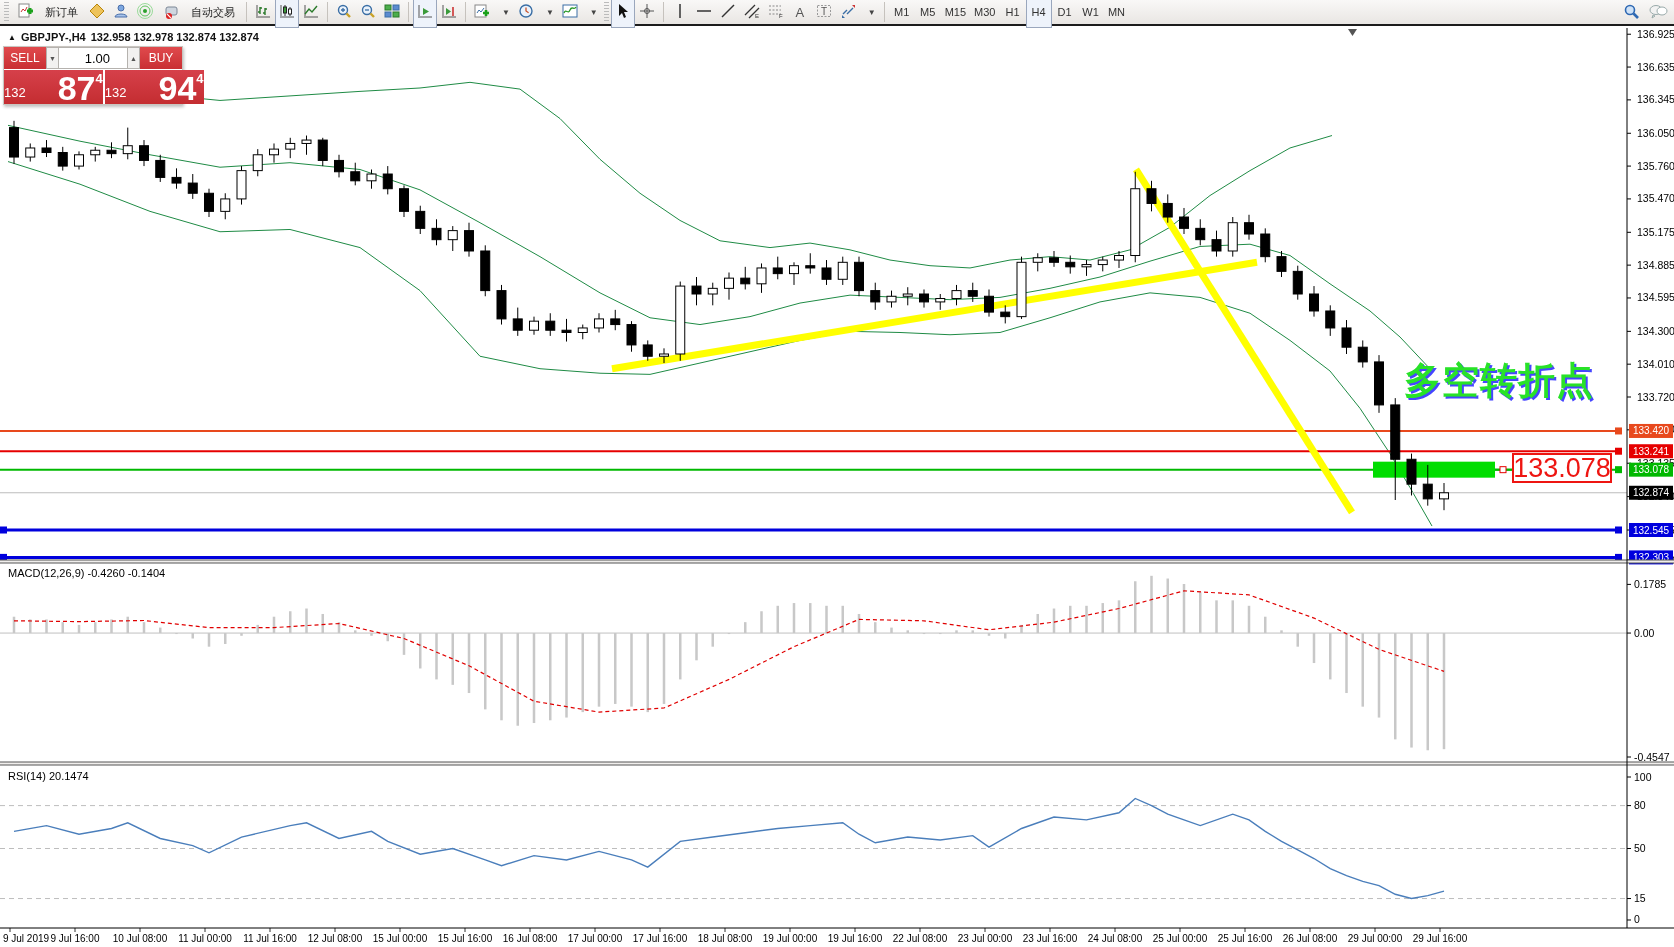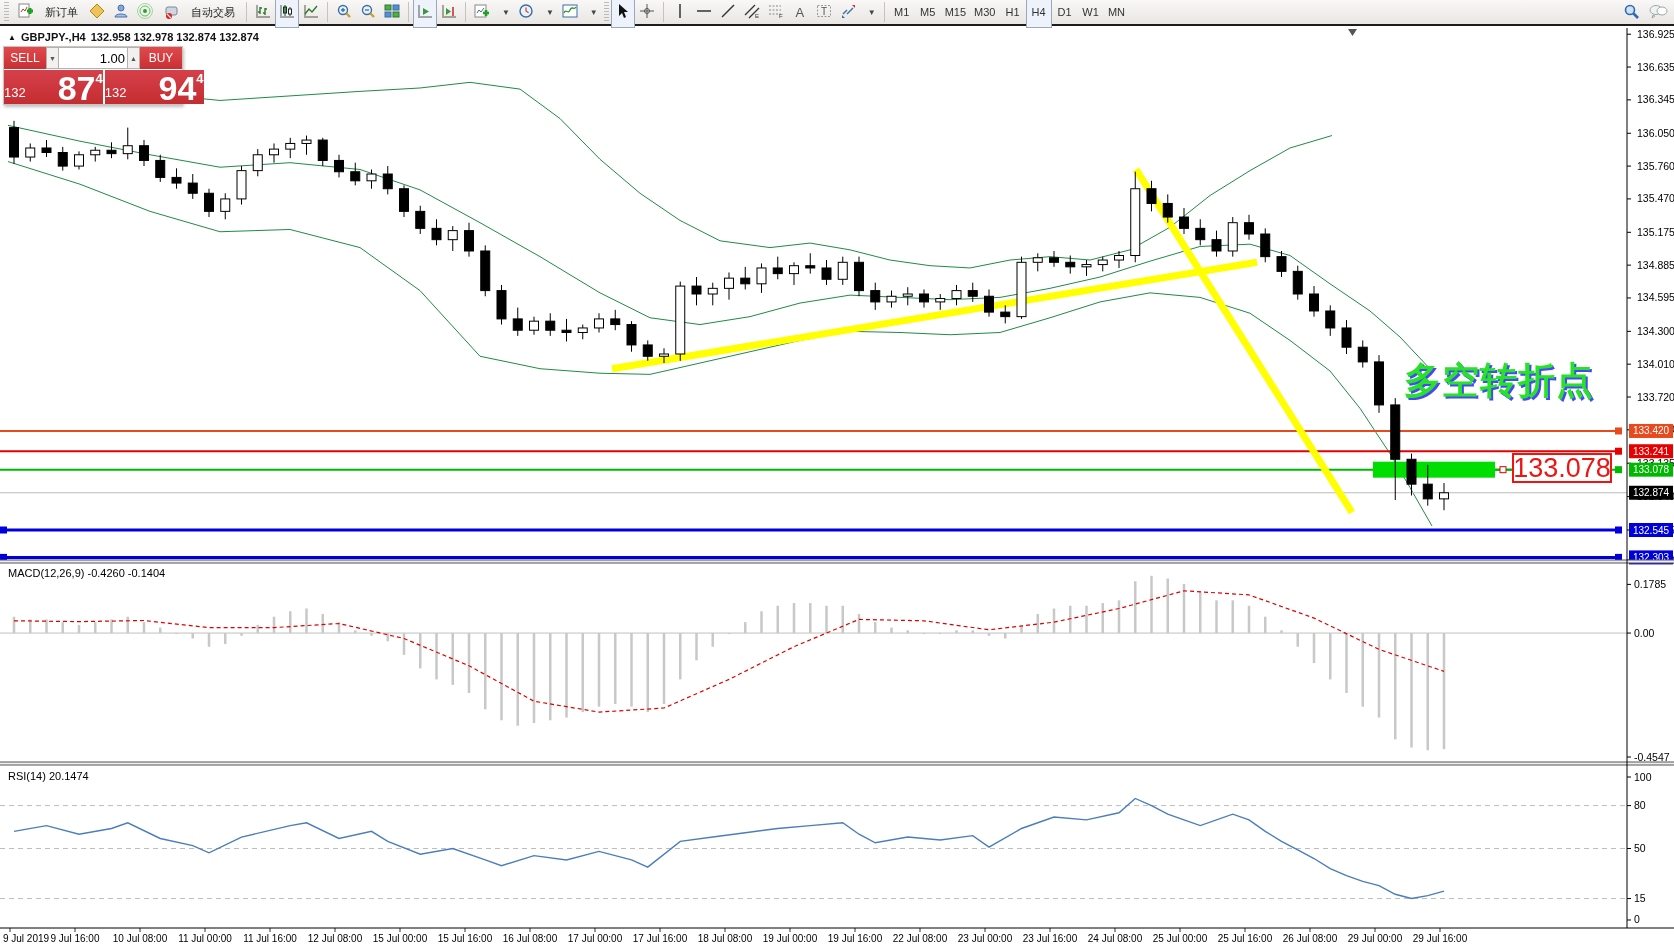--- a/index.html
+++ b/index.html
@@ -28,21 +28,21 @@
   
   .trade-panel { position:absolute; left:3px; top:46px; width:180px; z-index:6;
     border:1px solid #c9c5c0; background:#fff; box-shadow:1px 2px 3px rgba(0,0,0,.25); }
   .tp-row1 { display:flex; height:22px; }
   .btn-red { background:linear-gradient(#e04a4d,#c92f33); color:#fff; font-size:12px;
     border:none; font-family:inherit; }
   .tp-sell { width:53px; } .tp-buy { width:53px; }
   .tp-spin { width:16px; background:#f2f1f0; border:1px solid #b5b2ae; color:#555;
     font-size:7px; display:flex; align-items:center; justify-content:center; }
   .tp-vol { width:68px; border:1px solid #b5b2ae; border-left:none; border-right:none;
-    text-align:right; font-size:13px; padding-right:2px; font-family:inherit; }
+    text-align:right; font-size:13px; padding-right:17px; font-family:inherit; }
   .tp-row2 { display:flex; height:34px; background:#fff; gap:2px; margin-top:1px; }
   .tp-price { flex:1; background:linear-gradient(#d6404a 0%,#c42d31 100%);
     color:#fff; display:flex; align-items:flex-end; justify-content:center; padding-bottom:2px; }
   .tp-price .sm { font-size:13px; font-weight:normal; margin-bottom:2px; }
   .tp-price .lg { font-size:34px; font-weight:bold; line-height:28px;margin-left:32px; }
   .tp-price .sup { font-size:13px; font-weight:bold; align-self:flex-start; margin-top:1px; }
   
   .annotation-cn { position:absolute; left:1396px; top:356px; z-index:4;
     font-size:37px; font-weight:bold; color:#28e228; letter-spacing:1px;
     text-shadow:2px 2px 0 #4646ff;margin-left:8px; }

